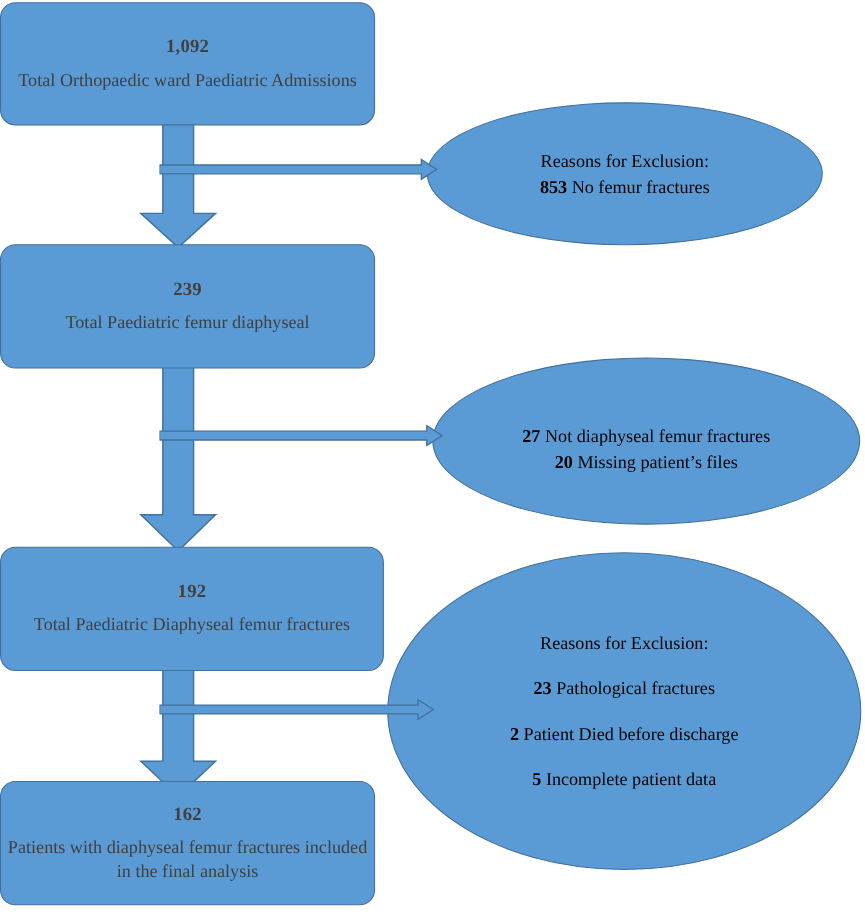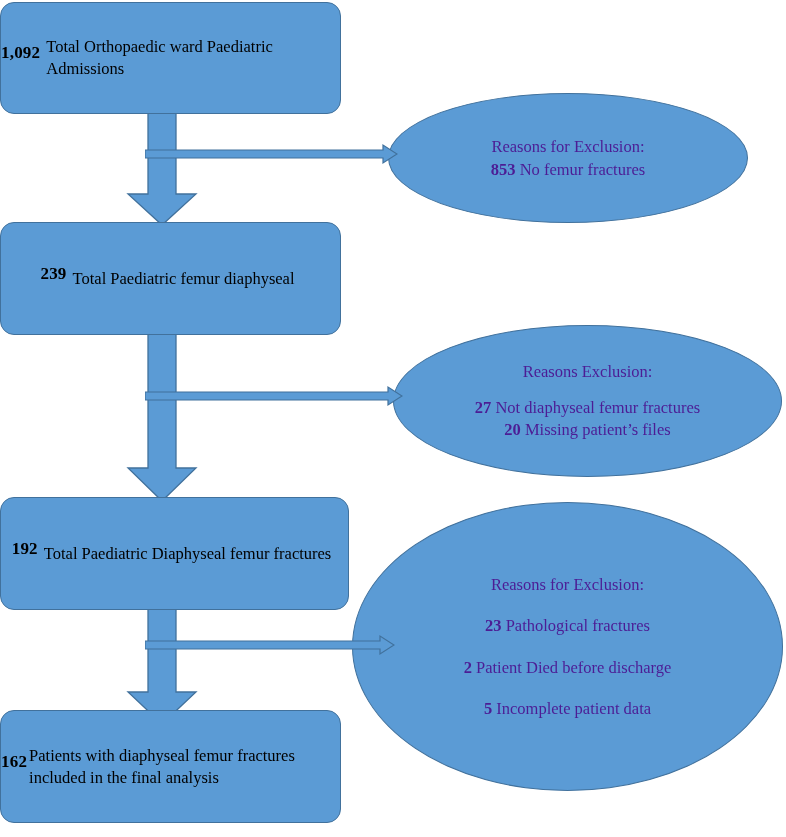--- a/index.html
+++ b/index.html
@@ -18,24 +18,26 @@
     overflow: hidden;
   }
 
   
   .node-box {
     position: absolute;
     box-sizing: border-box;
     background: #5B9BD5;
     border: 1.4px solid #41719C;
     border-radius: 14px;
-    color: #000000;
+    color: #404040;
     display: flex;
+    flex-direction: column;
     align-items: center;
     justify-content: center;
+    text-align: center;
     z-index: 3;
   }
   .node-count {
     font-weight: bold;
     font-size: 17px;
     line-height: 1.2;
     margin-bottom: 9px;
     letter-spacing: .2px;
   }
   .node-label {
@@ -46,21 +48,21 @@
     font-family: Liberation Serif, serif;
   }
 
   
   .node-ellipse {
     position: absolute;
     box-sizing: border-box;
     background: #5B9BD5;
     border: 1.4px solid #41719C;
     border-radius: 50%;
-    color: #4c1d95;
+    color: #000000;
     display: flex;
     flex-direction: column;
     align-items: center;
     justify-content: center;
     text-align: center;
     z-index: 2;
   }
   .ell-title {
     font-size: 16.5px;
     line-height: 1.3;
@@ -142,21 +144,20 @@
 
   <div class="node-ellipse" style="left:388px; top:93px; width:360px; height:130px;">
     <div class="ell-title">Reasons for Exclusion:</div>
     <div class="ell-line" style="margin-top:1px;">
       <b>853</b>
       <span>No femur fractures</span>
     </div>
   </div>
 
   <div class="node-ellipse" style="left:393px; top:325px; width:389px; height:152px;">
-    <div class="ell-title">Reasons Exclusion:</div>
     <div class="ell-line" style="margin-top:14px;">
       <b>27</b>
       <span>Not diaphyseal femur fractures</span>
     </div>
     <div class="ell-line" style="margin-top:1px;">
       <b>20</b>
       <span>Missing patient’s files</span>
     </div>
   </div>
 

